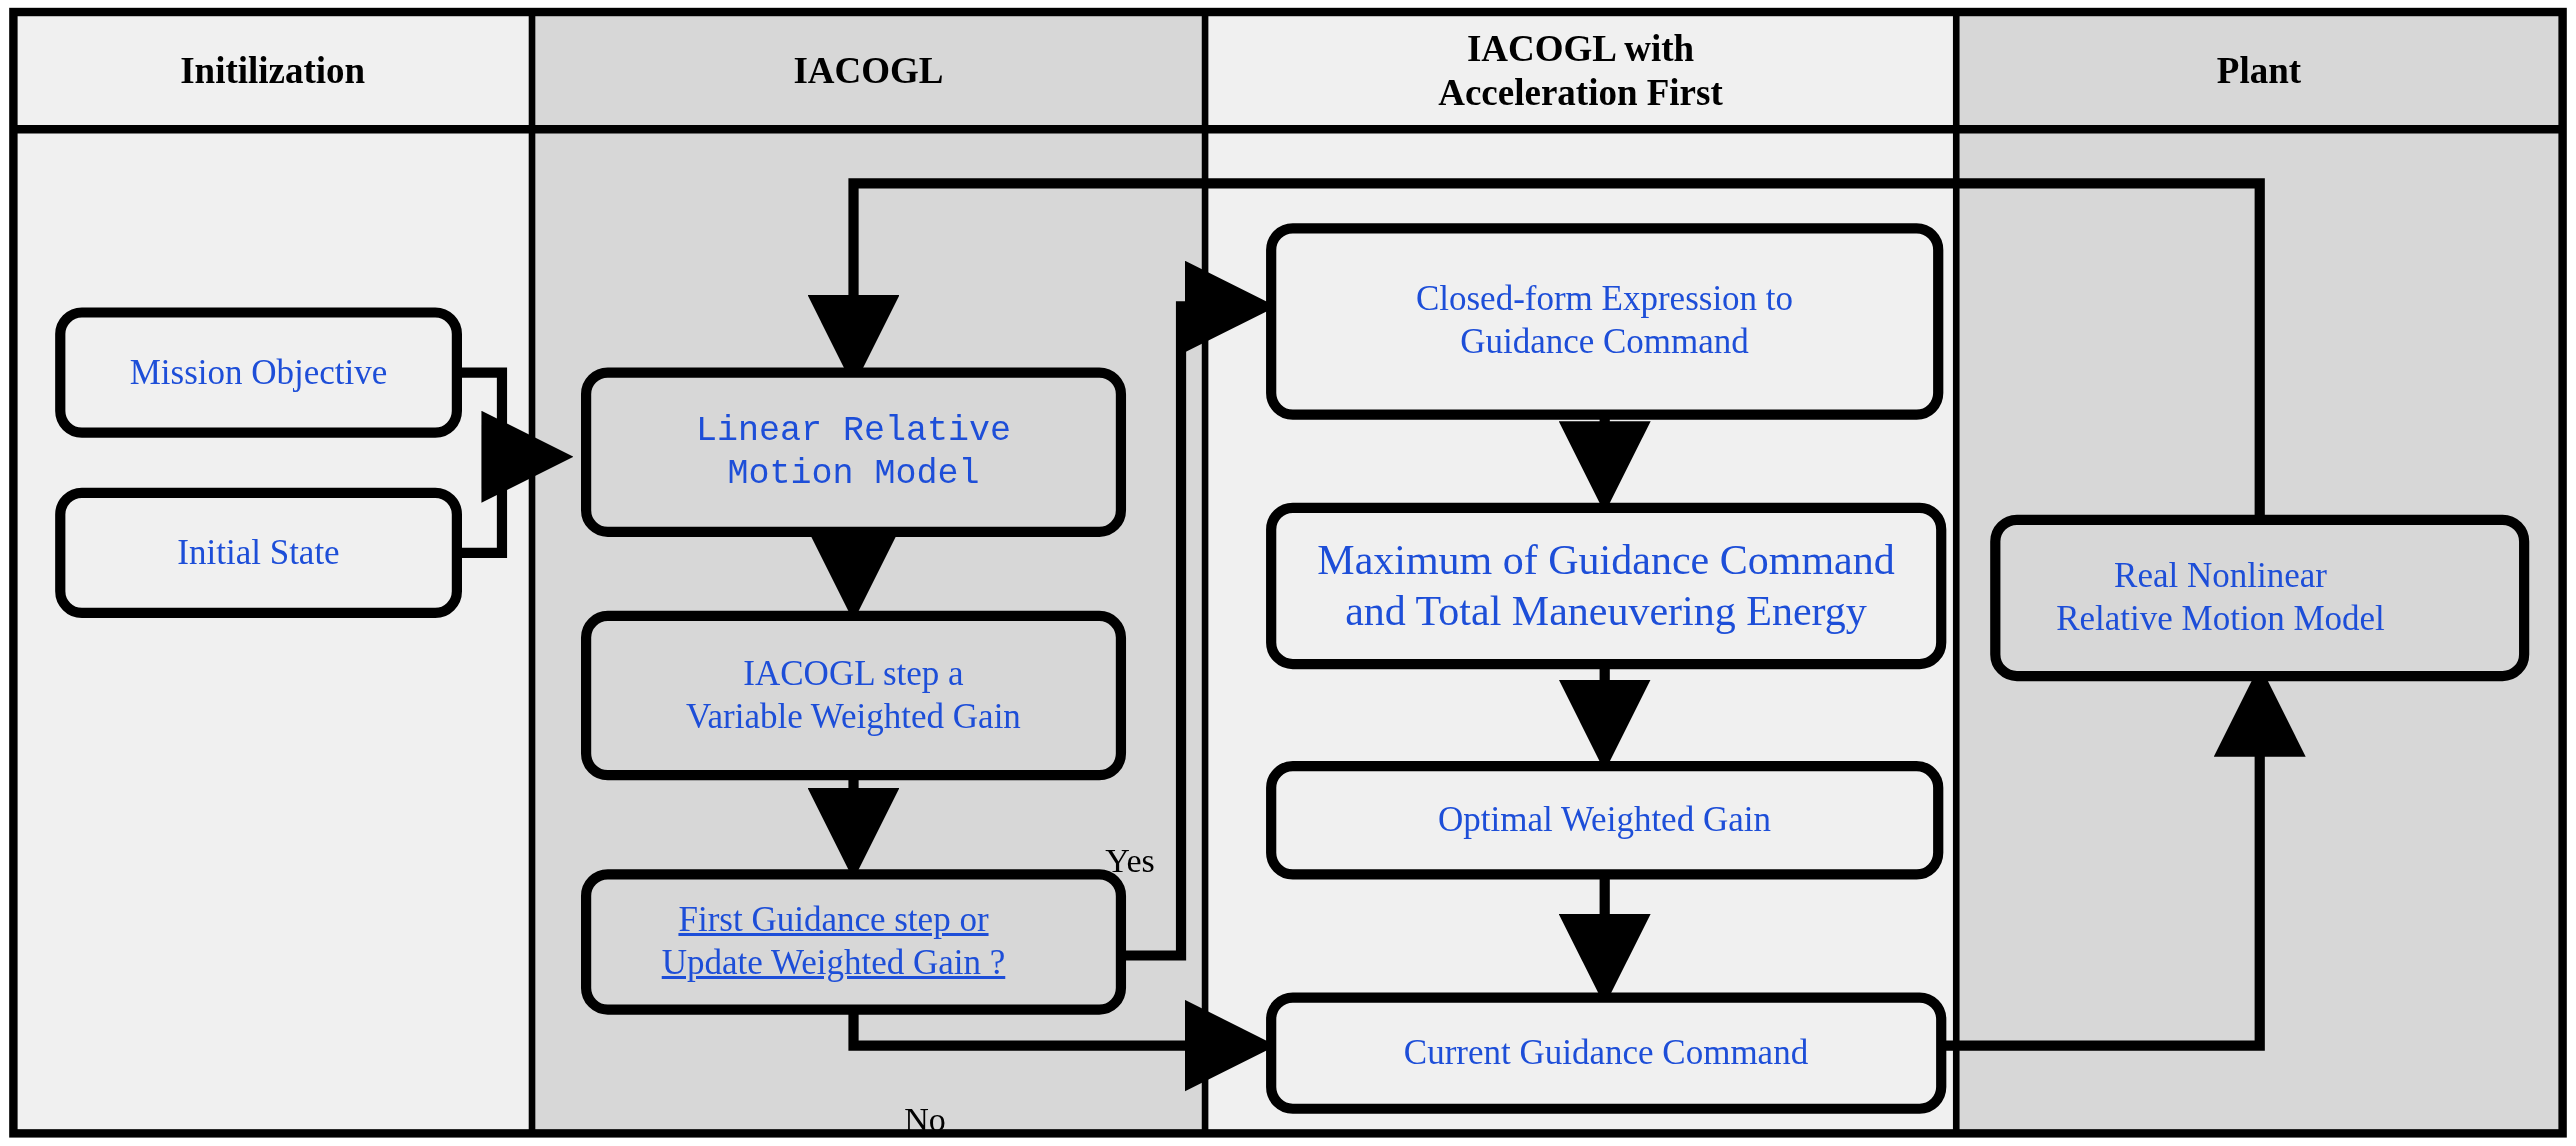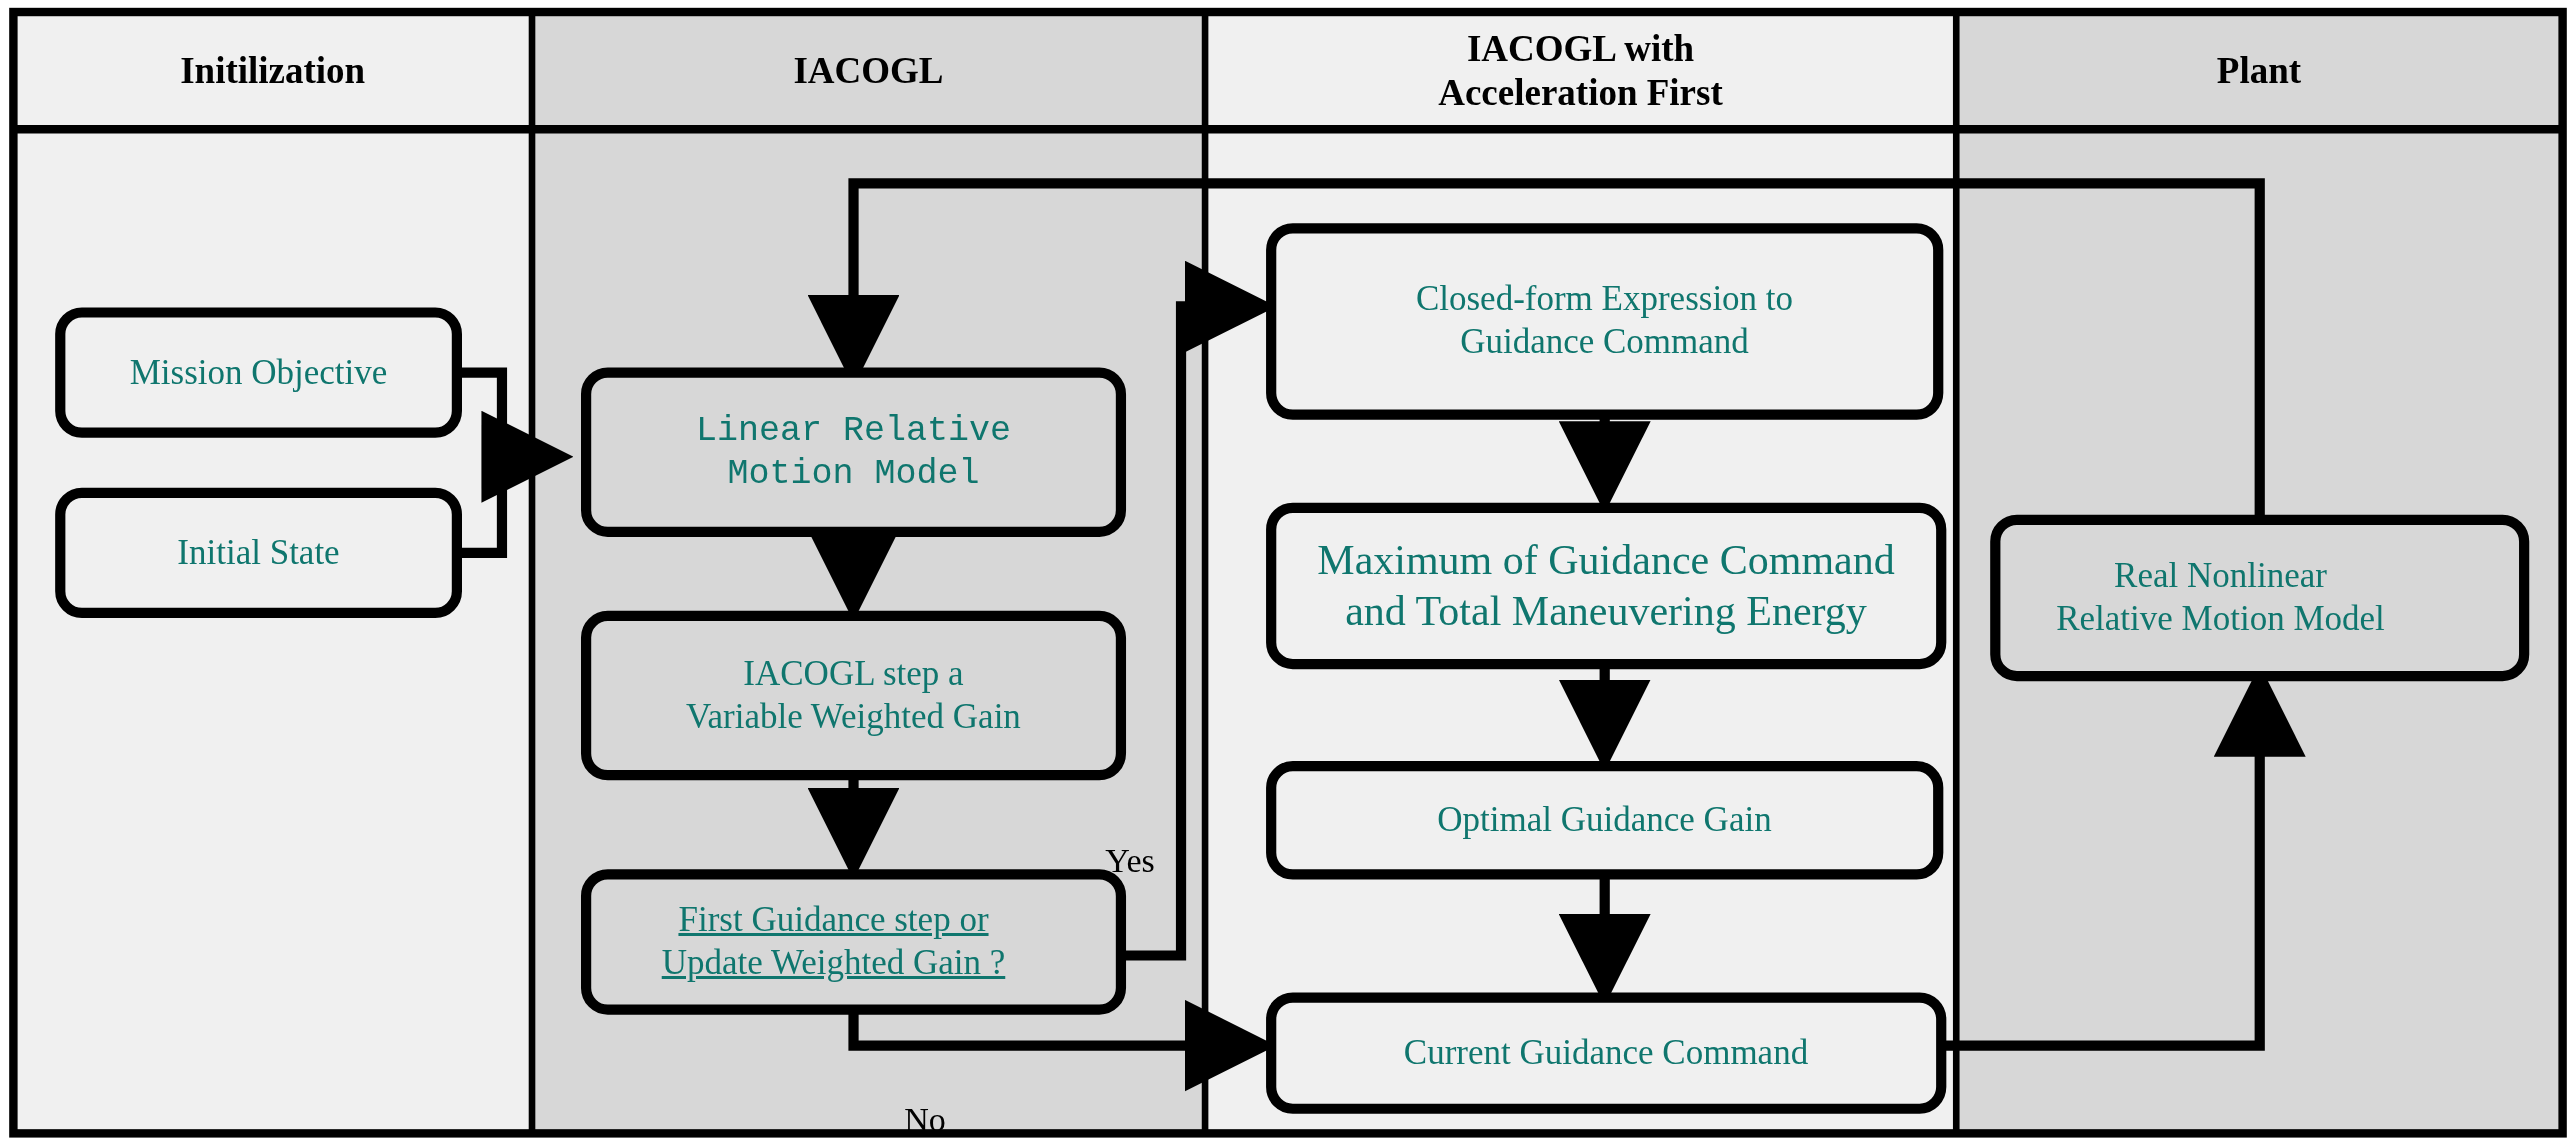--- a/index.html
+++ b/index.html
@@ -7,21 +7,21 @@
   #stage{position:relative;width:2576px;height:1146px;background:#ffffff;}
   #flow{position:absolute;left:0;top:0;width:2576px;height:1146px;}
   .swim-label{
     position:absolute;display:flex;align-items:center;justify-content:center;
     text-align:center;font-weight:bold;font-family:"Liberation Serif",serif;
     font-size:37px;line-height:1.18;color:#000;pointer-events:none;
   }
   .node-label{
     position:absolute;display:flex;align-items:center;justify-content:center;
     text-align:center;font-family:"Liberation Serif",serif;font-size:35px;
-    line-height:1.22;color:#0f766e;pointer-events:none;white-space:pre-line;
+    line-height:1.22;color:#1d4ed8;pointer-events:none;white-space:pre-line;
   }
   .edge-label{
     position:absolute;display:flex;align-items:center;justify-content:center;
     font-family:"Liberation Serif",serif;font-size:34px;color:#000;pointer-events:none;margin-top:41px;
   }
 </style>
 </head>
 <body>
 
 <div id="stage">
@@ -100,21 +100,21 @@
   <div class="node-label" style="left:586px;top:373px;width:535px;height:159px;font-family:Liberation Mono, monospace;">Linear Relative
 Motion Model</div>
   <div class="node-label" style="left:586px;top:616px;width:535px;height:159px;">IACOGL step a
 Variable Weighted Gain</div>
   <div class="node-label" style="left:566px;top:874px;width:535px;height:135px;text-decoration:underline;">First Guidance step or
 Update Weighted Gain ?</div>
   <div class="node-label" style="left:1271px;top:228px;width:667px;height:186px;">Closed-form Expression to
 Guidance Command</div>
   <div class="node-label" style="left:1271px;top:508px;width:670px;height:156px;font-size:42px;">Maximum of Guidance Command
 and Total Maneuvering Energy</div>
-  <div class="node-label" style="left:1271px;top:766px;width:667px;height:108px;">Optimal Guidance Gain</div>
+  <div class="node-label" style="left:1271px;top:766px;width:667px;height:108px;">Optimal Weighted Gain</div>
   <div class="node-label" style="left:1271px;top:998px;width:670px;height:111px;">Current Guidance Command</div>
   <div class="node-label" style="left:1956px;top:520px;width:529px;height:156px;">Real Nonlinear
 Relative Motion Model</div>
 
   <div class="edge-label" style="left:1076px;top:796px;width:108px;height:48px;">Yes</div>
   <div class="edge-label" style="left:871px;top:1055px;width:108px;height:48px;">No</div>
 
 </div>
 
 

